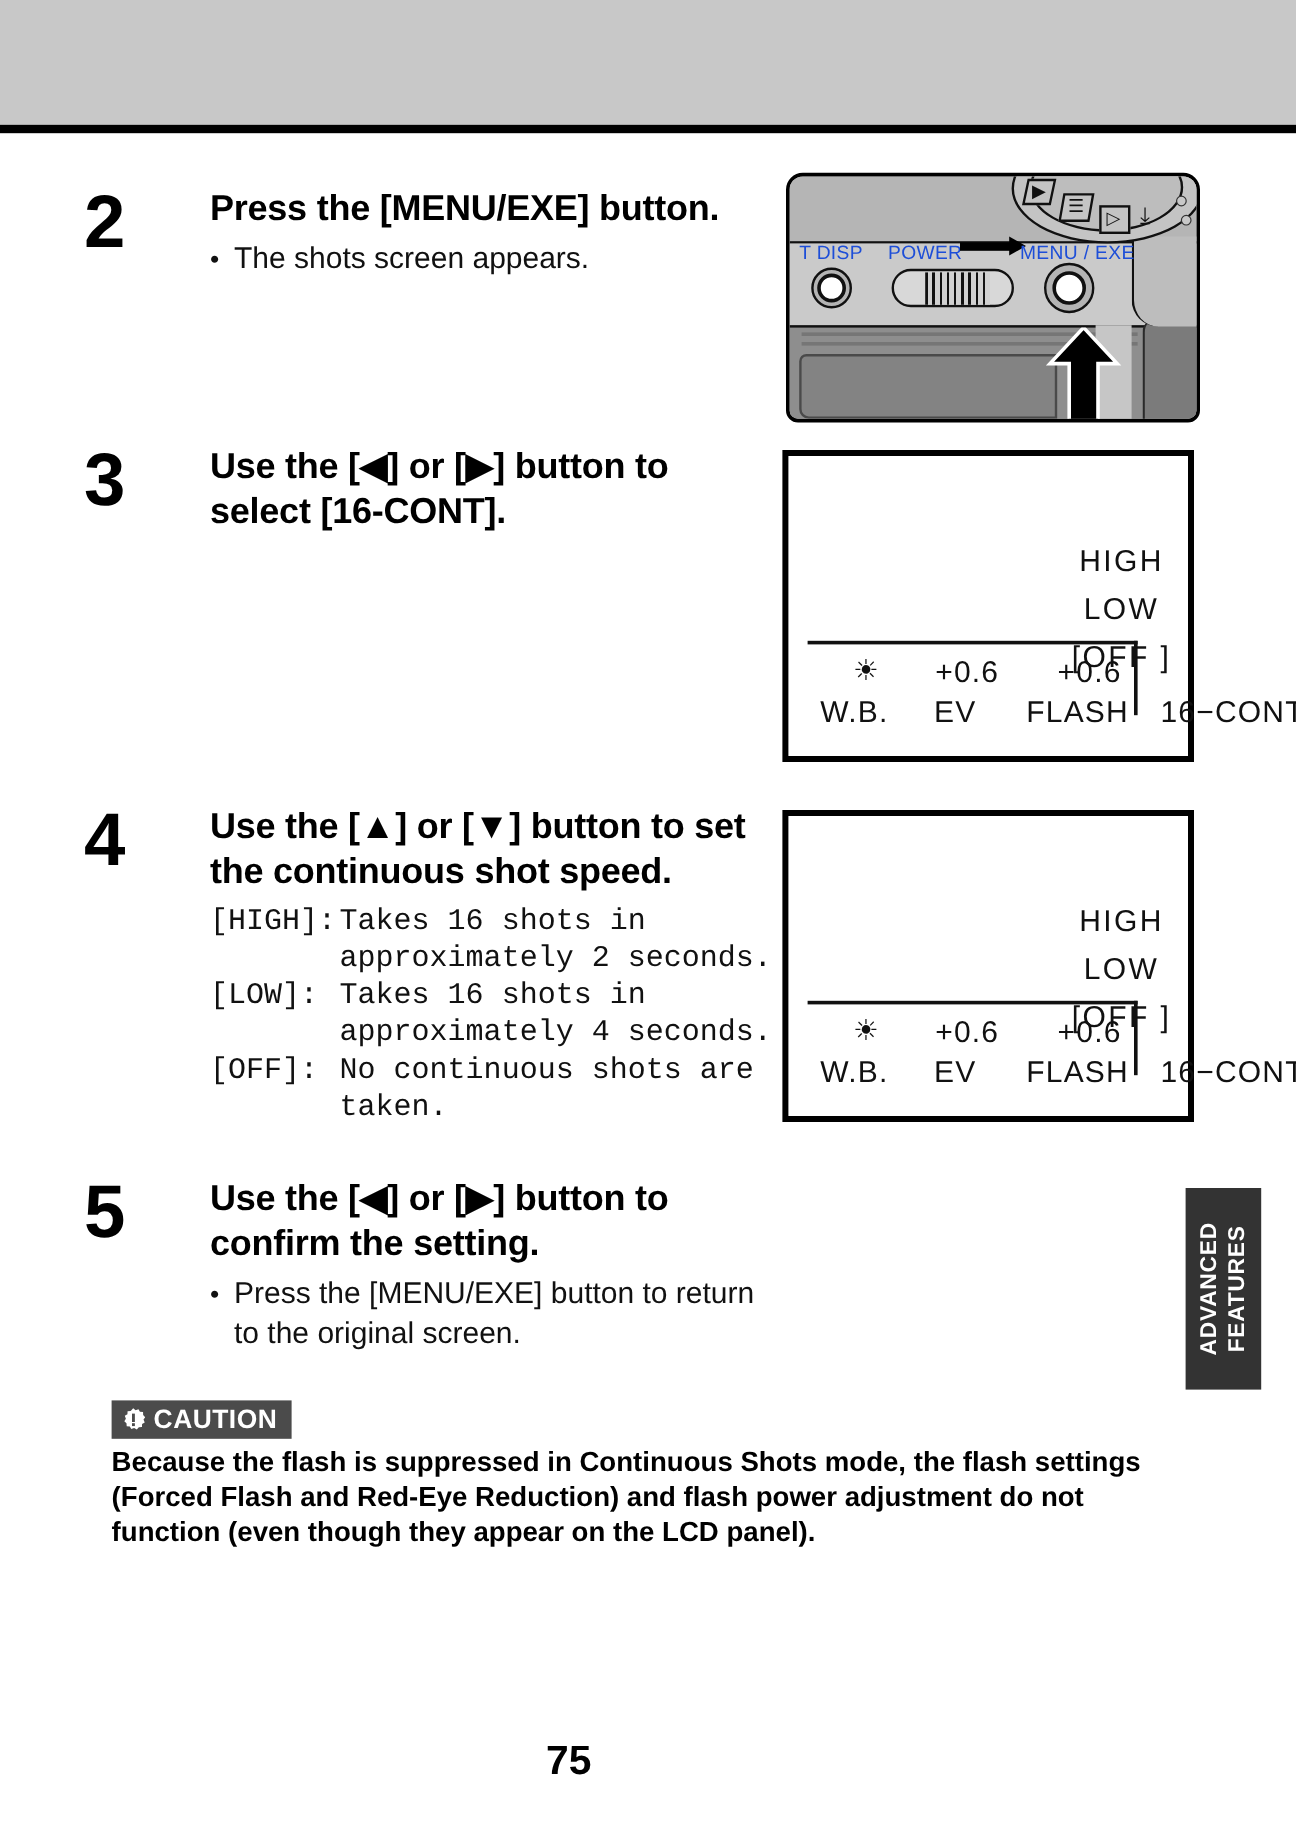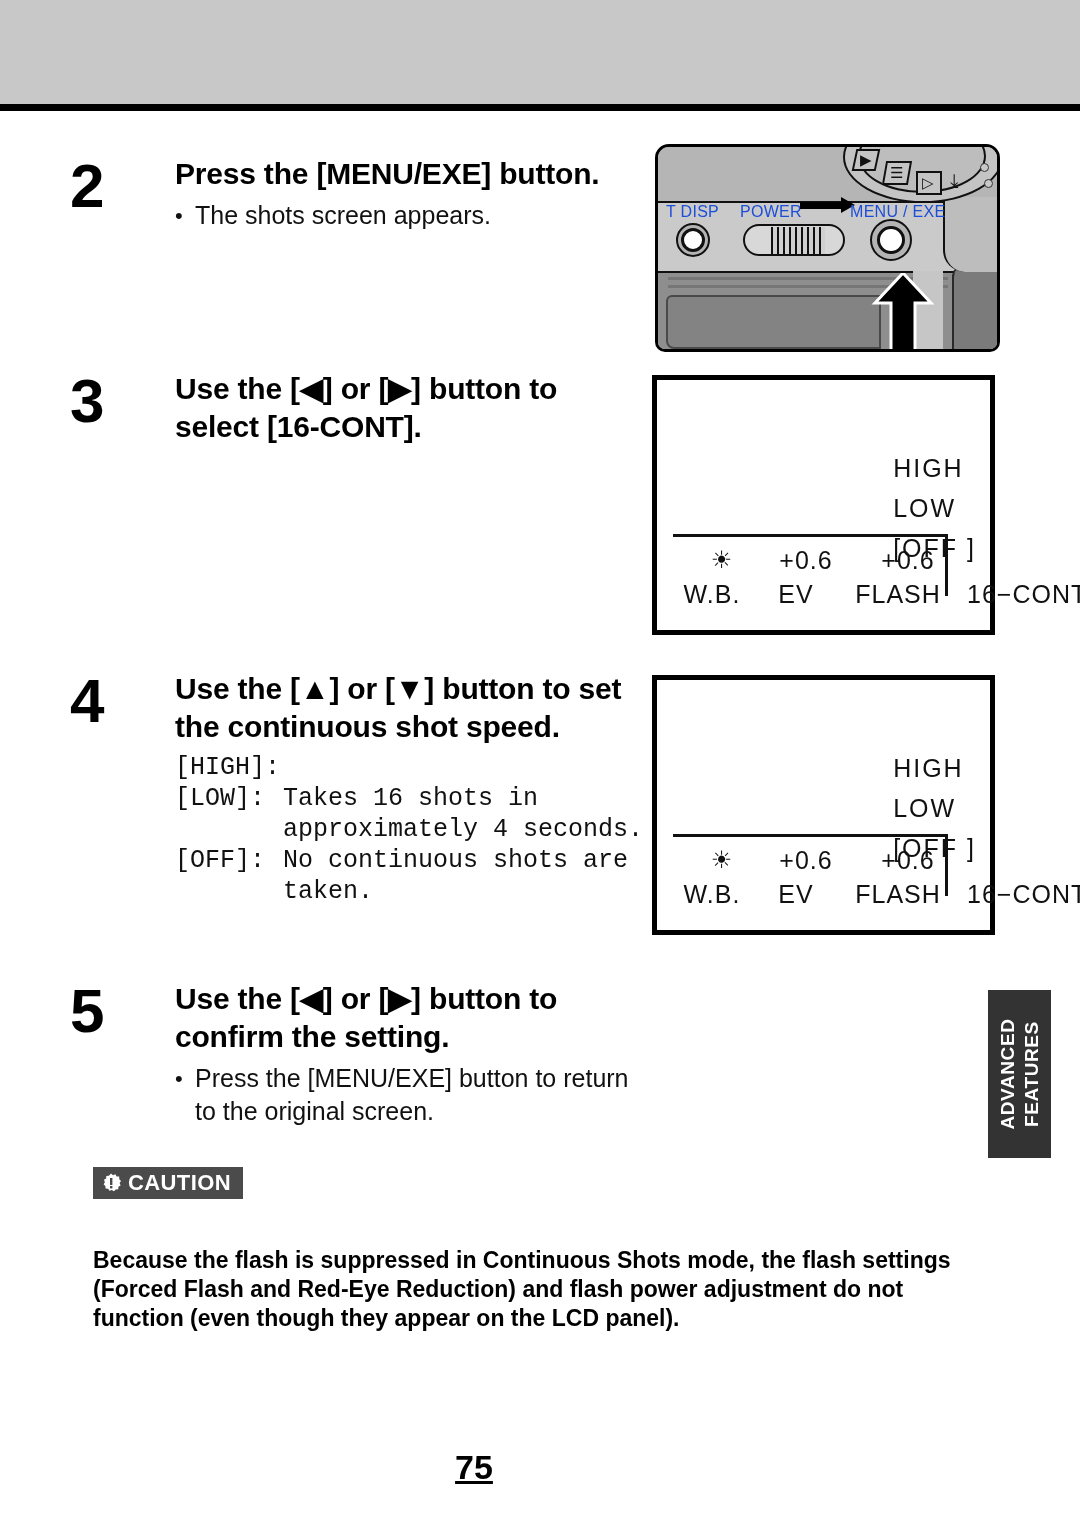--- a/index.html
+++ b/index.html
@@ -273,21 +273,21 @@
   .lcd {
     position: absolute;
     border: 5px solid #000;
     background: #ffffff;
     box-sizing: border-box;
   }
   .lcd-list {
     position: absolute;
     right: 14px;
     top: 68px;
-    text-align: left;
+    text-align: center;
     font-size: 25px;
     line-height: 40px;
     letter-spacing: 2px;
     color: #111;
   }
   .lcd-bottom {
     position: absolute;
     left: 0; right: 0; bottom: 10px;
     height: 92px;
   }
@@ -369,39 +369,38 @@
   }
   .caution-icon {
     display: inline-block;
     width: 20px;
     height: 20px;
     margin-right: 7px;
   }
   .caution-text {
     position: absolute;
     left: 93px;
-    top: 1246px;
+    top: 1204px;
     width: 900px;
     font-size: 23px;
     font-weight: bold;
     line-height: 29px;
     color: #000;
   }
 
   
   .page-num {
     position: absolute;
     left: 0;
     top: 1448px;
     width: 948px;
     text-align: center;
     font-size: 34px;
     font-weight: bold;
     color: #000;
-    text-decoration: underline;
   }
 </style>
 </head>
 <body>
 
 <div class="top-band"></div>
 <div class="top-rule"></div>
 
 <div class="step" style="left:70px; top:155px; width:580px;">
   <div class="step-num">2</div>
@@ -421,20 +420,21 @@
   </div>
 </div>
 
 <div class="step" style="left:70px; top:670px; width:580px;">
   <div class="step-num">4</div>
   <div class="step-body">
     <div class="step-title">Use the [▲] or [▼] button to set the continuous shot speed.</div>
     <div class="deflist">
       <div class="defrow">
         <span class="defterm">[HIGH]:</span>
+        <span class="defdesc">Takes 16 shots in approximately 2 seconds.</span>
       </div>
       <div class="defrow">
         <span class="defterm">[LOW]:</span>
         <span class="defdesc">Takes 16 shots in approximately 4 seconds.</span>
       </div>
       <div class="defrow">
         <span class="defterm">[OFF]:</span>
         <span class="defdesc">No continuous shots are taken.</span>
       </div>
     </div>

